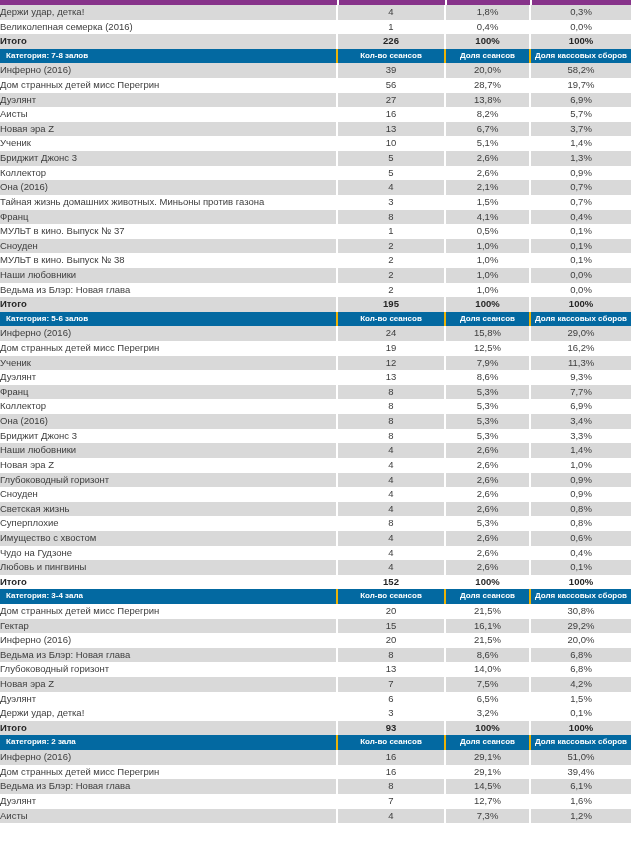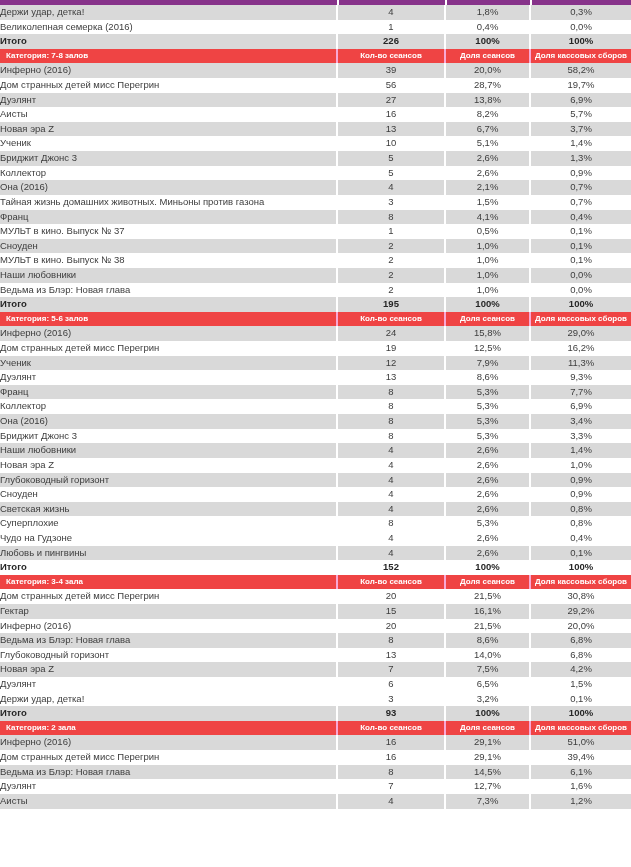--- a/index.html
+++ b/index.html
@@ -37,28 +37,28 @@
     color: #3d3d3d;
     white-space: nowrap;
     overflow: hidden;
     vertical-align: middle;
   }
   td.name { text-align: left; padding-left: 7px; }
   td.num  { text-align: center; border-left: 2px solid #ffffff; }
   tr.stripe td { background: #d9d9d9; }
   tr.total td { font-weight: bold; color: #262626; }
   tr.cat td {
-    background: #ef4444;
+    background: #0369a1;
     color: #ffffff;
     font-weight: bold;
     font-size: 8px;
     line-height: 14.61px;
   }
   tr.cat td.name { padding-left: 6px; }
-  tr.cat td.num { border-left: 2px solid #f9a8d4; }
+  tr.cat td.num { border-left: 2px solid #eab308; }
 </style>
 </head>
 <body>
 
 <div class="page">
   <div class="topbar">
     <div class="sep" style="left:337px"></div>
     <div class="sep" style="left:445px"></div>
     <div class="sep" style="left:530px"></div>
   </div>
@@ -279,20 +279,26 @@
           <td class="num">4</td>
           <td class="num">2,6%</td>
           <td class="num">0,8%</td>
         </tr>
         <tr class="">
           <td class="name">Суперплохие</td>
           <td class="num">8</td>
           <td class="num">5,3%</td>
           <td class="num">0,8%</td>
         </tr>
+        <tr class="stripe">
+          <td class="name">Имущество с хвостом</td>
+          <td class="num">4</td>
+          <td class="num">2,6%</td>
+          <td class="num">0,6%</td>
+        </tr>
         <tr class="">
           <td class="name">Чудо на Гудзоне</td>
           <td class="num">4</td>
           <td class="num">2,6%</td>
           <td class="num">0,4%</td>
         </tr>
         <tr class="stripe">
           <td class="name">Любовь и пингвины</td>
           <td class="num">4</td>
           <td class="num">2,6%</td>

